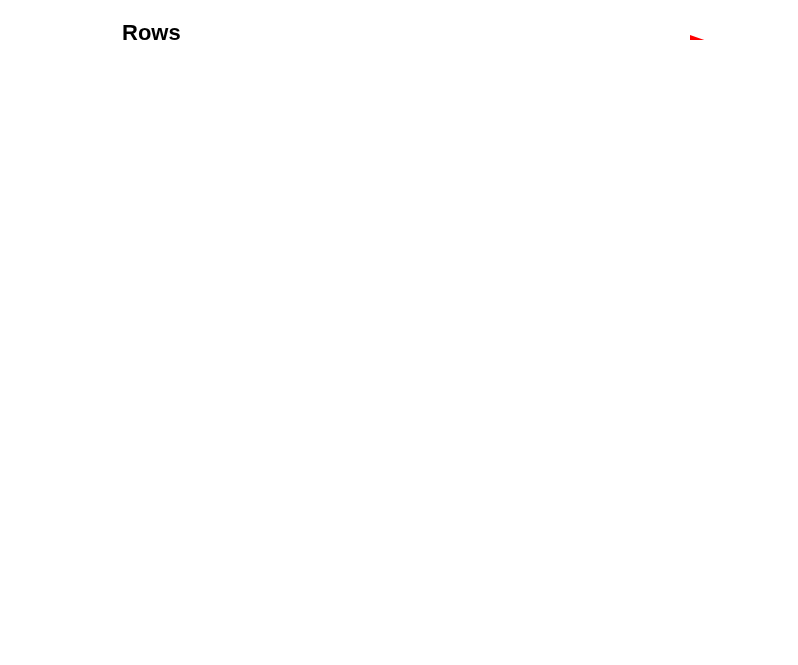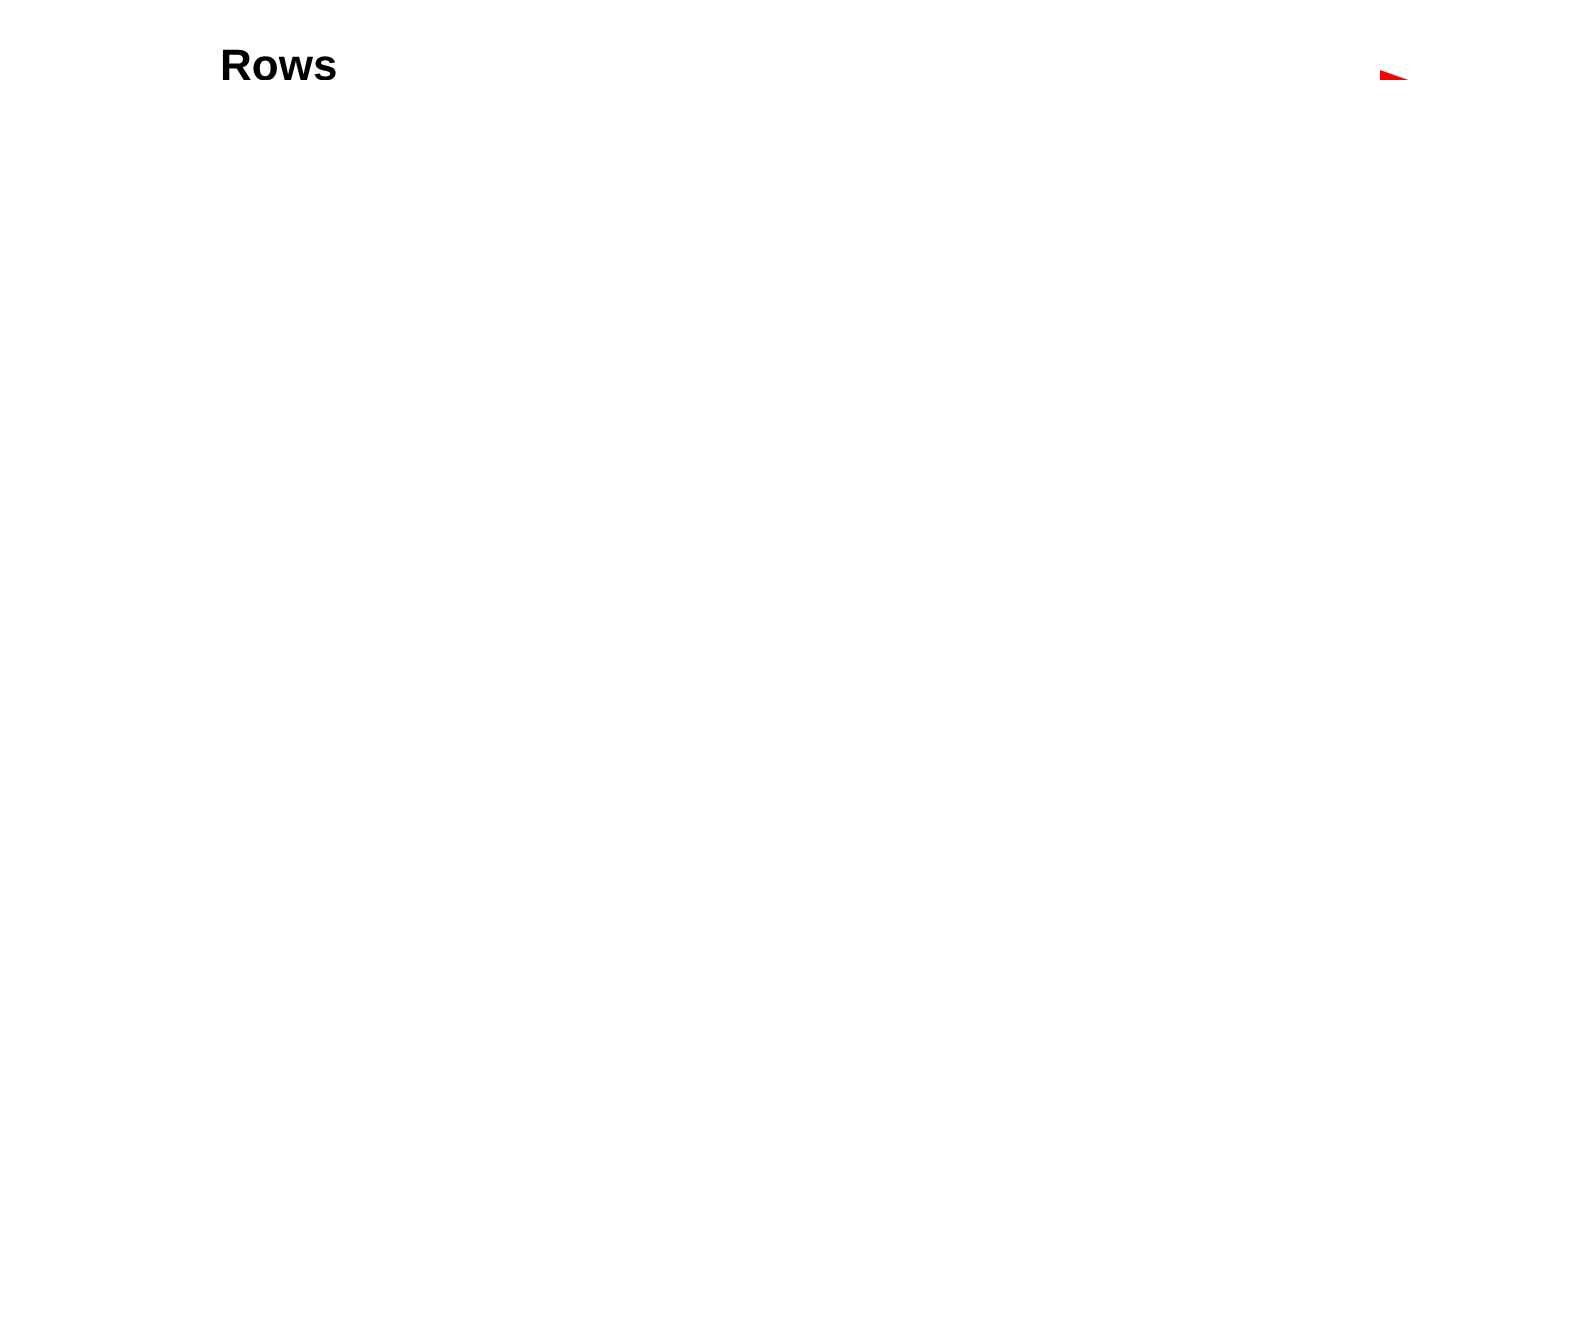--- a/index.html
+++ b/index.html
@@ -10,21 +10,21 @@
     width: 798px;
     box-sizing: border-box;
   }
   .container {
     position: relative;
     width: 760px;
   }
   .rows-label {
     position: absolute;
     top: 0px;
-    left: 90px;
+    left: 102px;
     font-size: 22px;
     font-weight: bold;
   }
   .rows-arrow {
     position: absolute;
     top: 12px;
     left: 150px;
     width: 540px;
     height: 20px;
   }

